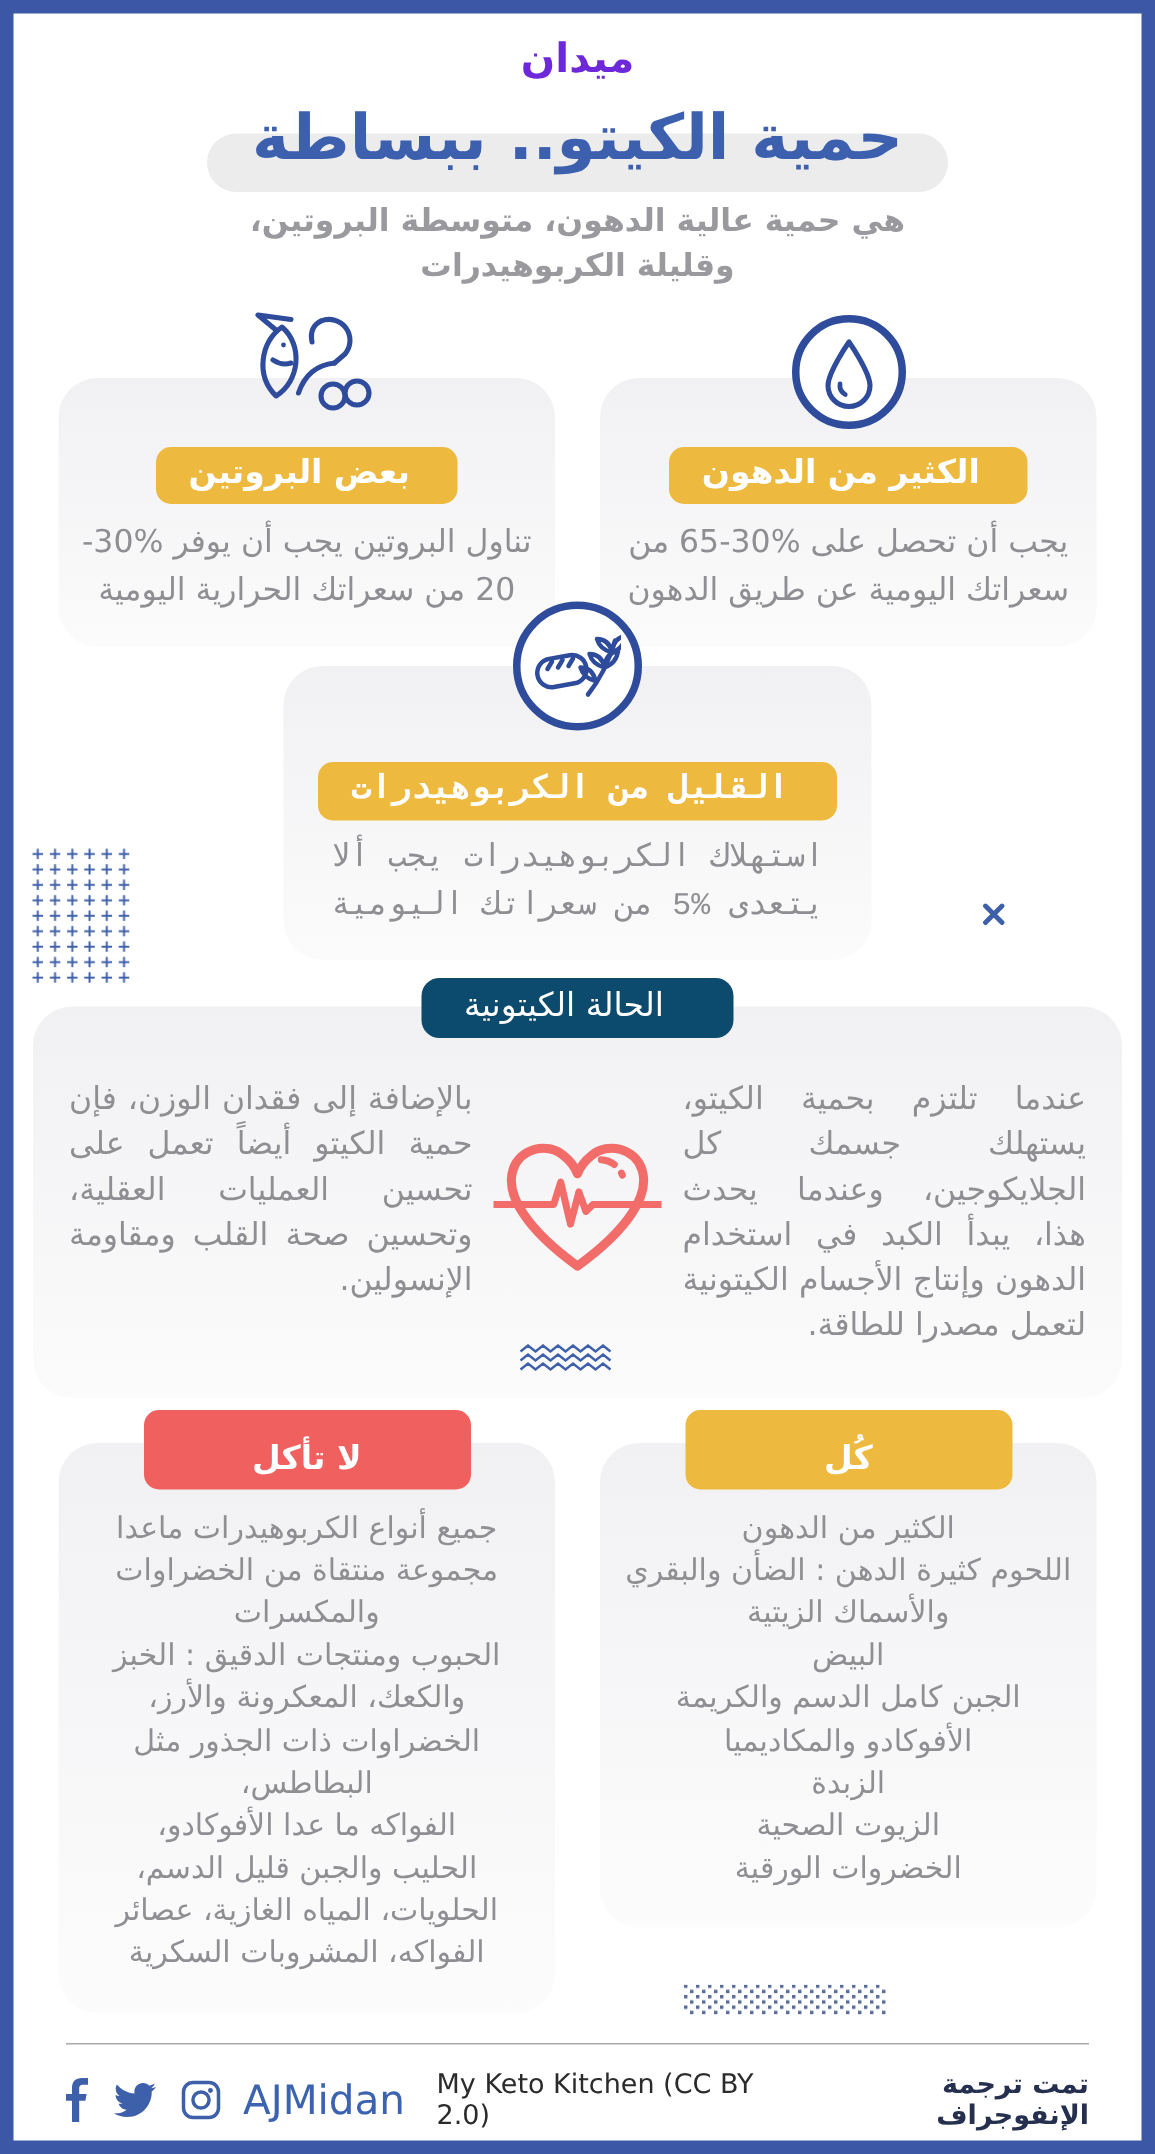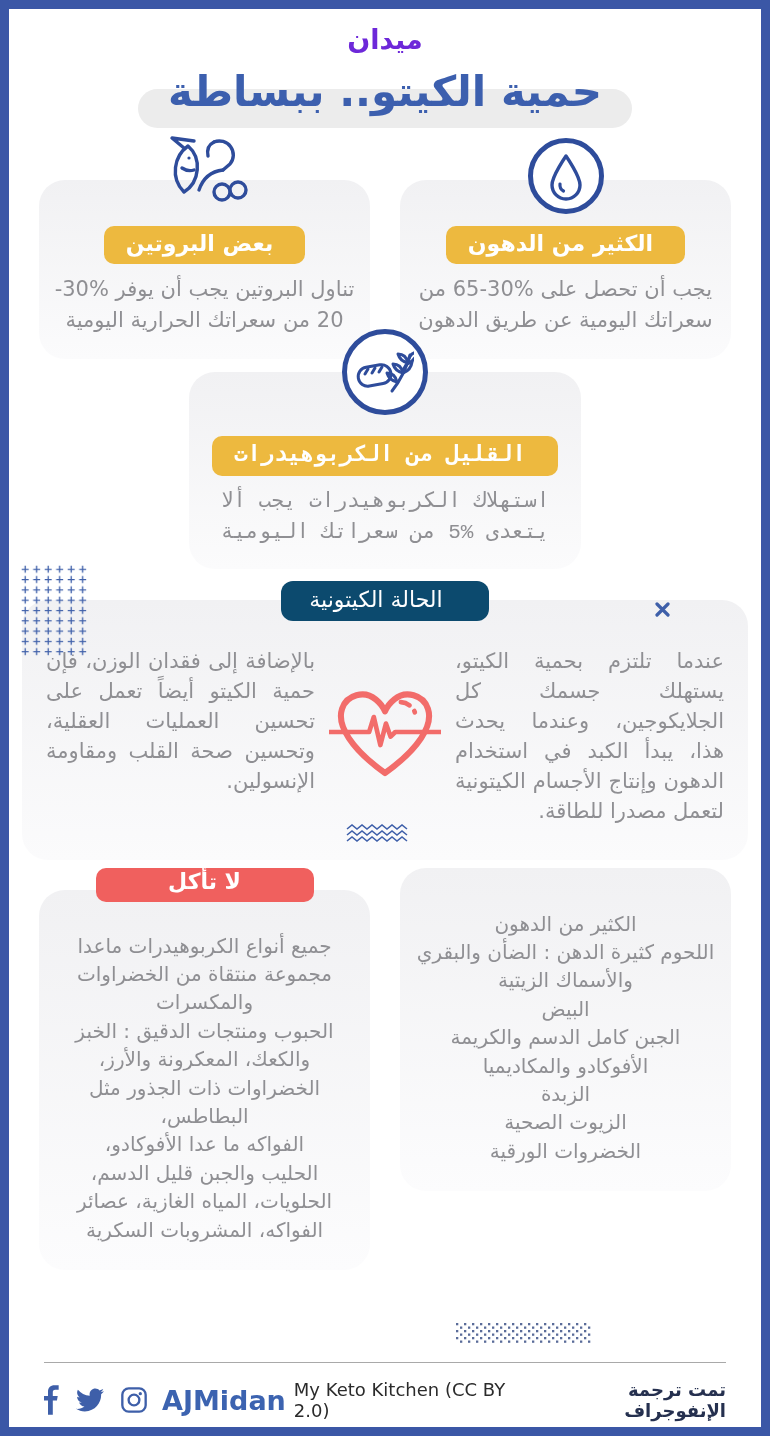--- a/index.html
+++ b/index.html
@@ -98,21 +98,21 @@
   .keto-wave { position:absolute; bottom:12px; right:330px; }
   
   .lists-row {
     display:flex; justify-content:center; align-items:flex-start;
     gap:30px; margin:8px 30px 0 30px;
   }
   .list-col { width:334px; text-align:center; }
   .list-badge-wrap { position:relative; z-index:3; height:22px; }
   .list-badge {
     display:inline-block; color:#fff; font-size:22px; font-weight:bold;
-    padding:1px 0 8px 0; border-radius:10px; min-width:218px;
+    padding:20px 0 8px 0; border-radius:10px; min-width:218px;
   }
   .list-badge.yellow { background:#edb93f; }
   .list-badge.red { background:#f0605e; }
   .list-card {
     background:linear-gradient(180deg,#f1f1f3 0%,#fcfcfd 100%);
     border-radius:26px; padding:42px 16px 26px 16px;
     font-size:20px; color:#8f8f93; line-height:1.42; text-align:center;
   }
   .list-item { }
   
@@ -123,37 +123,41 @@
   
   .footer {
     position:absolute; left:35px; right:35px; top:1353px;
     border-top:1px solid #a9a9a9; padding-top:16px;
     display:flex; justify-content:space-between; align-items:center;
   }
   .credits { display:flex; align-items:center; gap:12px; }
   .credit-ar { font-size:18px; font-weight:bold; color:#25304f; }
   .credit-en { font-size:18px; color:#2b2b2b; direction:ltr; }
   .social { display:flex; align-items:center; gap:14px; direction:rtl; }
-  .handle { font-size:27px; font-weight:bold; color:#3c63b0; margin-right:8px; }
+  .handle { font-size:27px; font-weight:normal; color:#3c63b0; margin-right:21px; }
   .social svg { display:block; }
 </style>
 </head>
 <body>
 
 <div class="page">
 
   <div class="logo">ميدان</div>
 
   <div class="title-wrap">
     <span class="title-inner">
       <span class="title-highlight"></span>
       <span class="title-text">حمية الكيتو.. ببساطة</span>
     </span>
   </div>
 
+  <div class="subtitle">
+    <div>هي حمية عالية الدهون، متوسطة البروتين،</div>
+    <div>وقليلة الكربوهيدرات</div>
+  </div>
 
   <div class="macro-row">
 
     <div class="macro-card">
       <div class="icon-circle">
         <svg width="40" height="50" viewBox="0 0 40 50" fill="none">
           <path d="M20 5 C20 5 6 25 6 34 a14 14 0 0 0 28 0 C34 25 20 5 20 5 Z" stroke="#2e4c9b" stroke-width="3.4" stroke-linejoin="round"></path>
           <path d="M14 33 a7 7 0 0 0 3.5 7" stroke="#2e4c9b" stroke-width="3.2" stroke-linecap="round"></path>
         </svg>
       </div>
@@ -219,20 +223,23 @@
         <path d="M1 5 l5 -4 5 4 5 -4 5 4 5 -4 5 4 5 -4 5 4 5 -4 5 4 5 -4 5 4"></path>
         <path d="M1 11 l5 -4 5 4 5 -4 5 4 5 -4 5 4 5 -4 5 4 5 -4 5 4 5 -4 5 4"></path>
         <path d="M1 17 l5 -4 5 4 5 -4 5 4 5 -4 5 4 5 -4 5 4 5 -4 5 4 5 -4 5 4"></path>
       </svg>
     </div>
   </div>
 
   <div class="lists-row">
 
     <div class="list-col">
+      <div class="list-badge-wrap">
+        <span class="list-badge yellow">كُل</span>
+      </div>
       <div class="list-card">
         <div class="list-item">الكثير من الدهون</div>
         <div class="list-item">اللحوم كثيرة الدهن : الضأن والبقري والأسماك الزيتية</div>
         <div class="list-item">البيض</div>
         <div class="list-item">الجبن كامل الدسم والكريمة</div>
         <div class="list-item">الأفوكادو والمكاديميا</div>
         <div class="list-item">الزبدة</div>
         <div class="list-item">الزيوت الصحية</div>
         <div class="list-item">الخضروات الورقية</div>
       </div>

